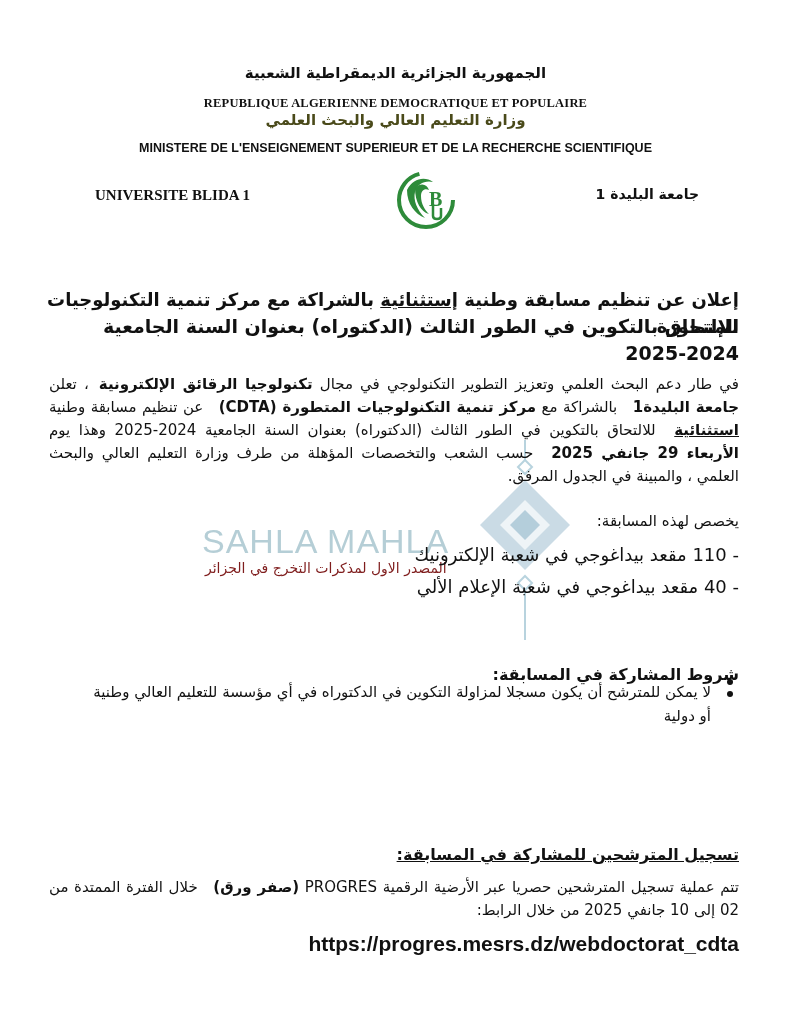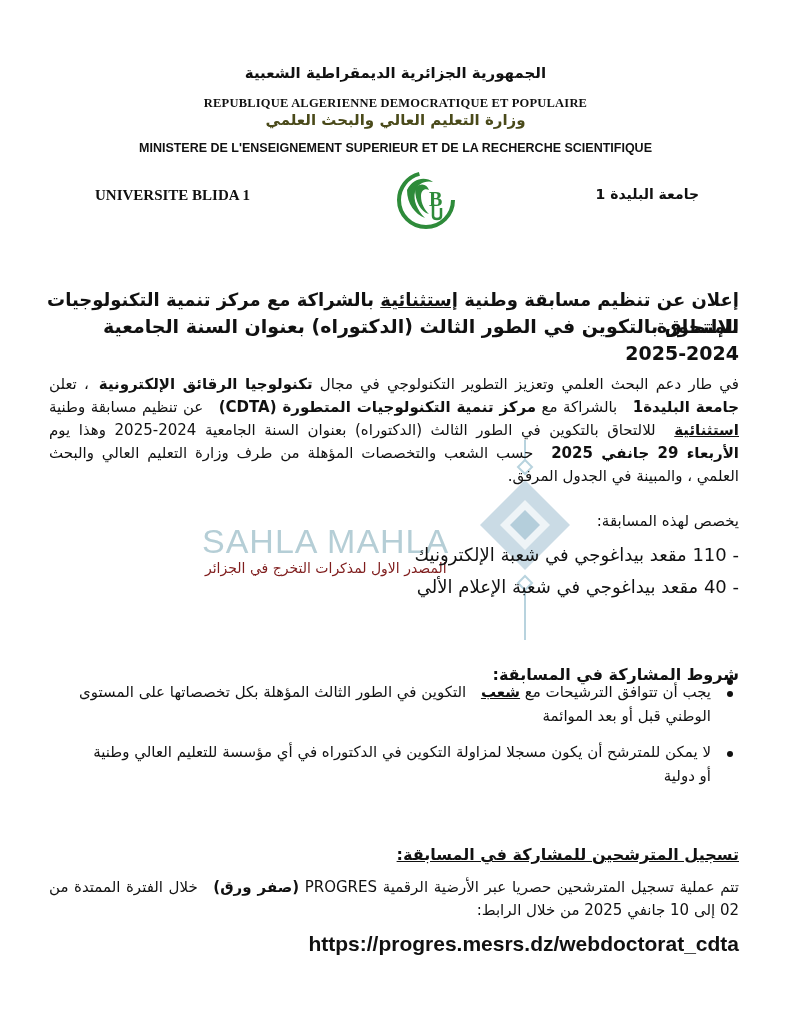--- a/index.html
+++ b/index.html
@@ -91,24 +91,20 @@
 <div class="abs rtl item" style="top:544px;">- 110 مقعد بيداغوجي في شعبة الإلكترونيك</div>
 <div class="abs rtl item" style="top:576px;">- 40 مقعد بيداغوجي في شعبة الإعلام الألي</div>
 
 <div class="abs rtl sect" style="top:637px;margin-top:28px;">شروط المشاركة في المسابقة:</div>
 <div class="abs rtl bullets" style="top:668px;">
   <div class="bullet">
     <span class="dot"></span>
   </div>
   <div class="bullet">
     <span class="dot"></span>
-    <span>يجب أن تتوافق الترشيحات مع </span><span class="b u">شعب</span><span> التكوين في الطور الثالث المؤهلة بكل تخصصاتها على المستوى الوطني قبل أو بعد الموائمة</span>
-  </div>
-  <div class="bullet">
-    <span class="dot"></span>
     <span>لا يمكن للمترشح أن يكون مسجلا لمزاولة التكوين في الدكتوراه في أي مؤسسة للتعليم العالي وطنية أو دولية</span>
   </div>
 </div>
 
 <div class="abs rtl sect u" style="top:845px;">تسجيل المترشحين للمشاركة في المسابقة:</div>
 <div class="abs rtl para" style="top:876px;">
   <span>تتم عملية تسجيل المترشحين حصريا عبر الأرضية الرقمية PROGRES </span><span class="b">(صفر ورق)</span><span> خلال الفترة الممتدة من 02 إلى  10 جانفي 2025 من خلال الرابط:</span>
 </div>
 <div class="abs link" style="top:932px;">https://progres.mesrs.dz/webdoctorat_cdta</div>
 

